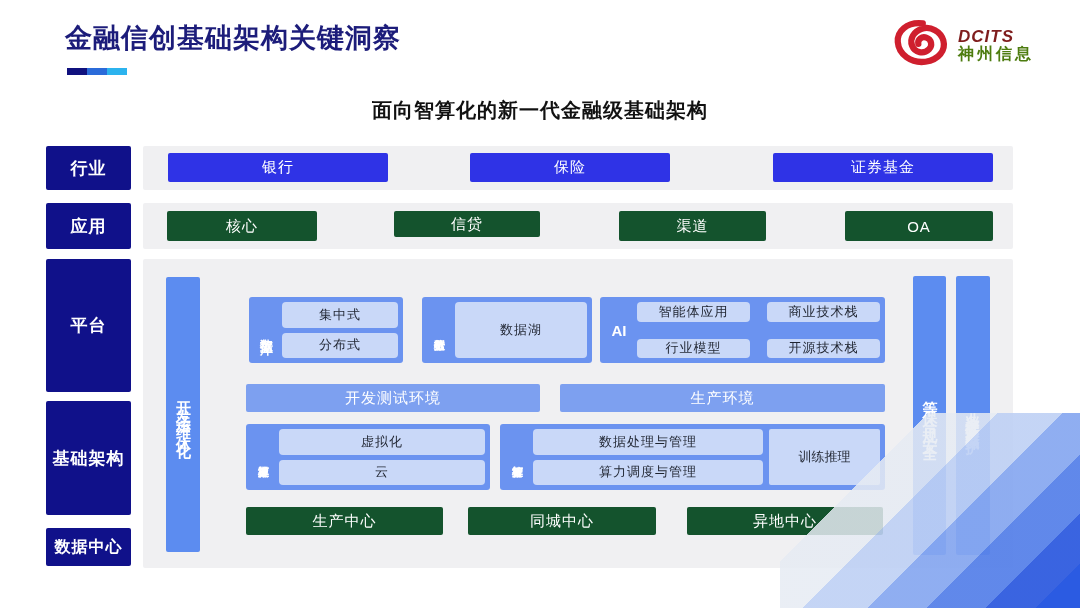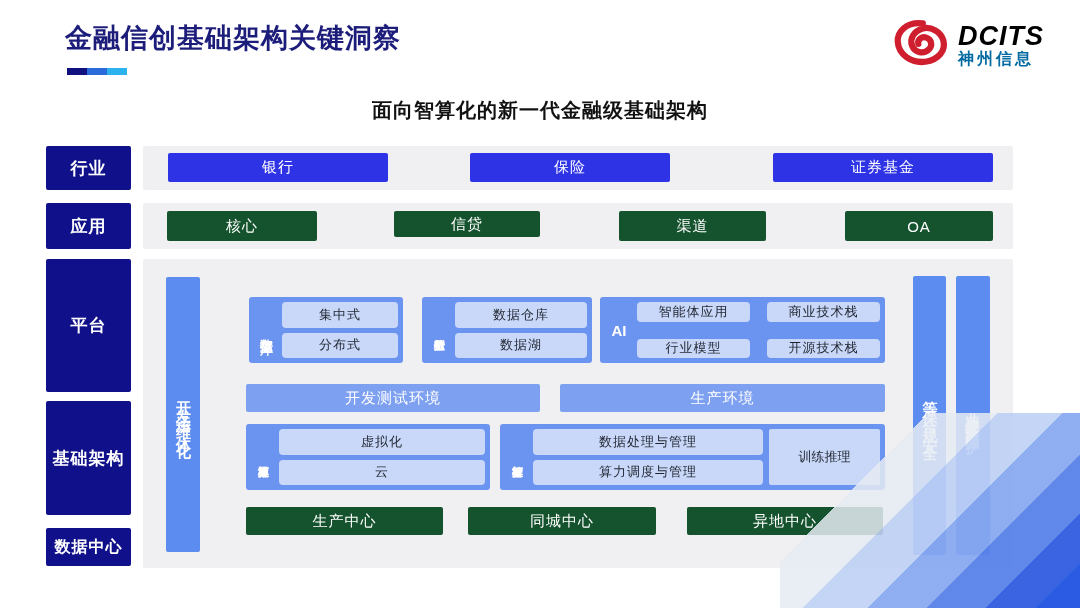--- a/index.html
+++ b/index.html
@@ -11,22 +11,22 @@
   .abs{position:absolute;box-sizing:border-box;}
 
   
   .title{left:65px;top:20px;font-size:27px;font-weight:700;color:#1c1c7a;letter-spacing:1px;}
   .underline{left:67px;top:68px;display:flex;}
   .underline span{width:20px;height:7px;display:block;}
   .u1{background:#10117e;} .u2{background:#2b6bd9;} .u3{background:#2cb3ee;}
 
   .logo{left:892px;top:18px;display:flex;align-items:center;gap:8px;}
   .logo-text{display:flex;flex-direction:column;line-height:1.05;}
-  .logo-brand{font-size:27px;font-weight:700;font-style:italic;color:#000000;letter-spacing:1px;}
-  .logo-company{font-size:16px;font-weight:700;color:#0369a1;letter-spacing:3px;}
+  .logo-brand{font-size:17px;font-weight:700;font-style:italic;color:#7f1d1d;letter-spacing:1px;}
+  .logo-company{font-size:16px;font-weight:700;color:#4d7c0f;letter-spacing:3px;}
 
   .subtitle{left:0;top:97px;width:1080px;text-align:center;font-size:20px;font-weight:700;color:#111111;letter-spacing:1px;}
 
   
   .navy{background:#10118a;color:#ffffff;font-weight:700;font-size:17px;
         display:flex;align-items:center;justify-content:center;border-radius:2px;letter-spacing:1px;}
 
   
   .gray{background:#f0f0f2;border-radius:2px;}
 
@@ -119,21 +119,20 @@
   <span class="group-label vtext" style="width:24px;font-size:13px;letter-spacing:1px;">数据库</span>
   <span class="group-body">
     <span class="chip">集中式</span>
     <span class="chip">分布式</span>
   </span>
 </div>
 
 <div class="abs group" style="left:422px;top:297px;width:170px;height:66px;">
   <span class="group-label vtext" style="width:24px;font-size:11px;">数据分析</span>
   <span class="group-body">
-    <span class="chip">数据仓库</span>
     <span class="chip">数据湖</span>
   </span>
 </div>
 
 <div class="abs group" style="left:600px;top:297px;width:285px;height:66px;">
   <span class="group-label" style="width:28px;font-size:15px;">AI</span>
   <span class="grid2">
     <span class="chip">智能体应用</span>
     <span class="chip">商业技术栈</span>
     <span class="chip">行业模型</span>

